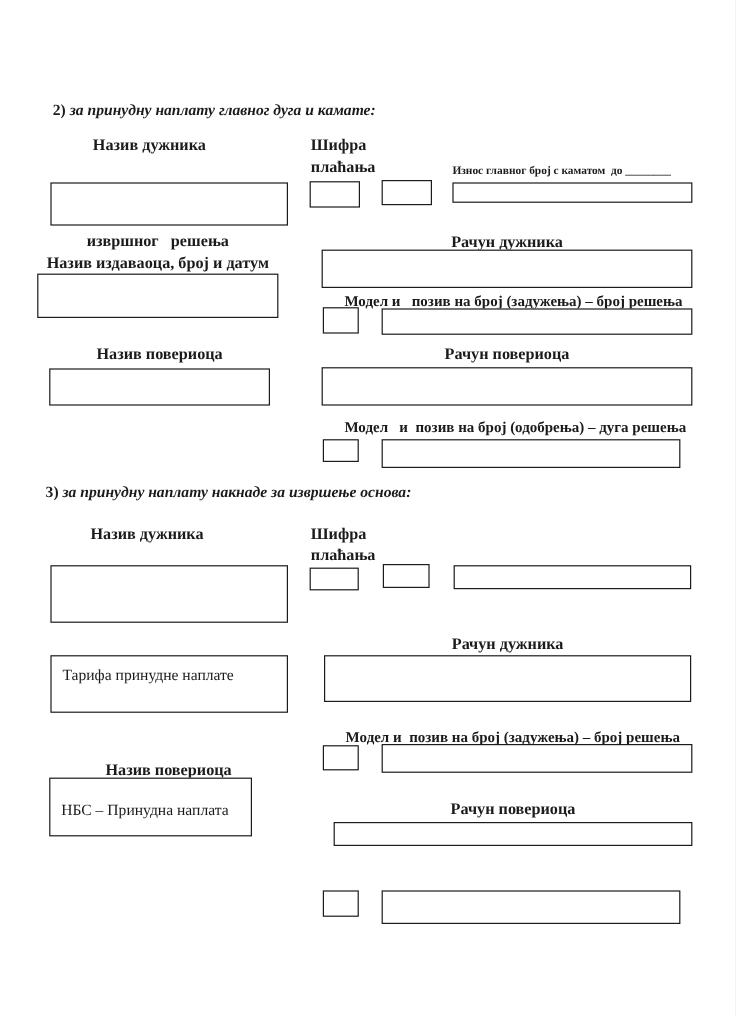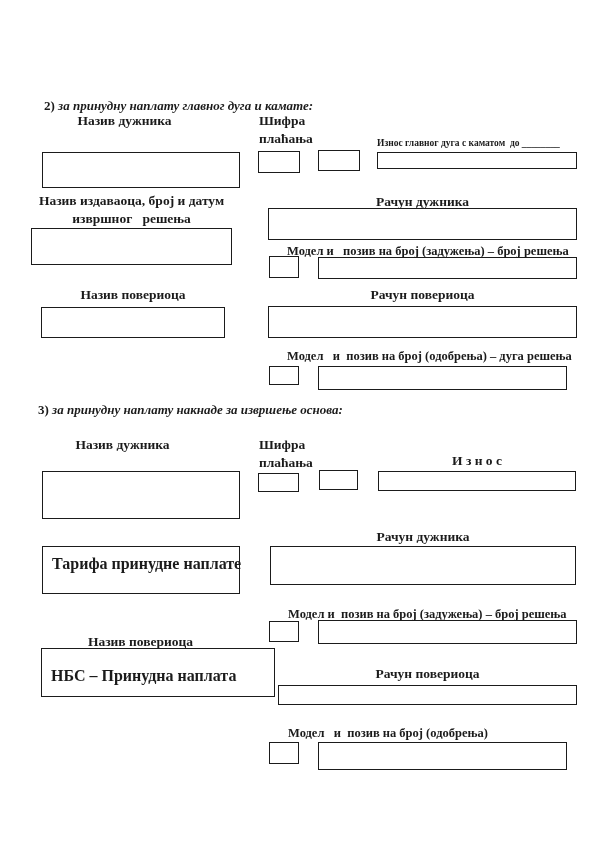--- a/index.html
+++ b/index.html
@@ -29,44 +29,44 @@
   .lbl.model{font-size:12.5px;white-space:pre;margin-left:20px;}
   .lbl .line{display:block;}
   .box{
     position:absolute;
     border:1.5px solid #1b1b1b;
     background:#ffffff;
     box-sizing:border-box;
   }
   .box .val{
     position:absolute;
-    font-weight:700;
-    font-size:16px;
+    font-weight:400;
+    font-size:13px;
     white-space:pre;
   }
 </style>
 </head>
 <body>
 
 <div class="page">
 
-  <div class="sec-title" style="left:44px;top:84px;margin-top:14px;"><span>2)</span> <span class="ital">за принудну наплату главног дуга и камате:</span></div>
+  <div class="sec-title" style="left:44px;top:84px;"><span>2)</span> <span class="ital">за принудну наплату главног дуга и камате:</span></div>
 
   <div class="lbl c" style="left:42px;top:112px;width:165px;">Назив дужника</div>
 
   <div class="lbl" style="left:259px;top:112px;"><span class="line">Шифра</span><span class="line">плаћања</span></div>
 
-  <div class="lbl small" style="left:377px;top:137px;">Износ главног дуга с каматом  до ________</div>
+  <div class="lbl small" style="left:377px;top:137px;">Износ главног број с каматом  до ________</div>
 
   <div class="box" style="left:42px;top:152px;width:198px;height:36px;"></div>
   <div class="box" style="left:258px;top:151px;width:42px;height:22px;"></div>
   <div class="box" style="left:318px;top:150px;width:42px;height:21px;"></div>
   <div class="box" style="left:377px;top:152px;width:200px;height:17px;"></div>
 
-  <div class="lbl c" style="left:28px;top:192px;width:207px;"><span class="line">Назив издаваоца, број и датум</span><span class="line">извршног   решења</span></div>
+  <div class="lbl c" style="left:28px;top:192px;width:207px;"><span class="line">извршног   решења</span><span class="line">Назив издаваоца, број и датум</span></div>
 
   <div class="lbl c" style="left:268px;top:193px;width:309px;">Рачун дужника</div>
   <div class="box" style="left:268px;top:208px;width:309px;height:32px;"></div>
 
   <div class="box" style="left:31px;top:228px;width:201px;height:37px;"></div>
 
   <div class="lbl model" style="left:267px;top:242px;">Модел и   позив на број (задужења) – број решења</div>
   <div class="box" style="left:269px;top:256px;width:30px;height:22px;"></div>
   <div class="box" style="left:318px;top:257px;width:259px;height:22px;"></div>
 
@@ -79,43 +79,41 @@
   <div class="lbl model" style="left:267px;top:347px;">Модел   и  позив на број (одобрења) – дуга решења</div>
   <div class="box" style="left:269px;top:366px;width:30px;height:19px;"></div>
   <div class="box" style="left:318px;top:366px;width:249px;height:24px;"></div>
 
   <div class="sec-title" style="left:38px;top:402px;"><span>3)</span> <span class="ital">за принудну наплату накнаде за извршење основа:</span></div>
 
   <div class="lbl c" style="left:40px;top:436px;width:165px;">Назив дужника</div>
 
   <div class="lbl" style="left:259px;top:436px;"><span class="line">Шифра</span><span class="line">плаћања</span></div>
 
-  <div class="lbl c" style="left:377px;top:452px;width:200px;">И з н о с</div>
 
   <div class="box" style="left:42px;top:471px;width:198px;height:48px;"></div>
   <div class="box" style="left:258px;top:473px;width:41px;height:19px;"></div>
   <div class="box" style="left:319px;top:470px;width:39px;height:20px;"></div>
   <div class="box" style="left:378px;top:471px;width:198px;height:20px;"></div>
 
   <div class="box" style="left:42px;top:546px;width:198px;height:48px;">
       <span class="val" style="left:9px;top:8px;">Тарифа принудне наплате</span>
     </div>
 
   <div class="lbl c" style="left:270px;top:528px;width:306px;">Рачун дужника</div>
   <div class="box" style="left:270px;top:546px;width:306px;height:39px;"></div>
 
   <div class="lbl model" style="left:268px;top:605px;">Модел и  позив на број (задужења) – број решења</div>
   <div class="box" style="left:269px;top:621px;width:30px;height:21px;"></div>
   <div class="box" style="left:318px;top:620px;width:259px;height:24px;"></div>
 
   <div class="lbl c" style="left:41px;top:633px;width:199px;">Назив повериоца</div>
-  <div class="box" style="left:41px;top:648px;width:234px;height:49px;">
+  <div class="box" style="left:41px;top:648px;width:169px;height:49px;">
       <span class="val" style="left:9px;top:18px;">НБС – Принудна наплата</span>
     </div>
 
   <div class="lbl c" style="left:278px;top:665px;width:299px;">Рачун повериоца</div>
   <div class="box" style="left:278px;top:685px;width:299px;height:20px;"></div>
 
-  <div class="lbl model" style="left:268px;top:724px;">Модел   и  позив на број (одобрења)</div>
   <div class="box" style="left:269px;top:742px;width:30px;height:22px;"></div>
   <div class="box" style="left:318px;top:742px;width:249px;height:28px;"></div>
 
 </div>
 
 </body></html>

